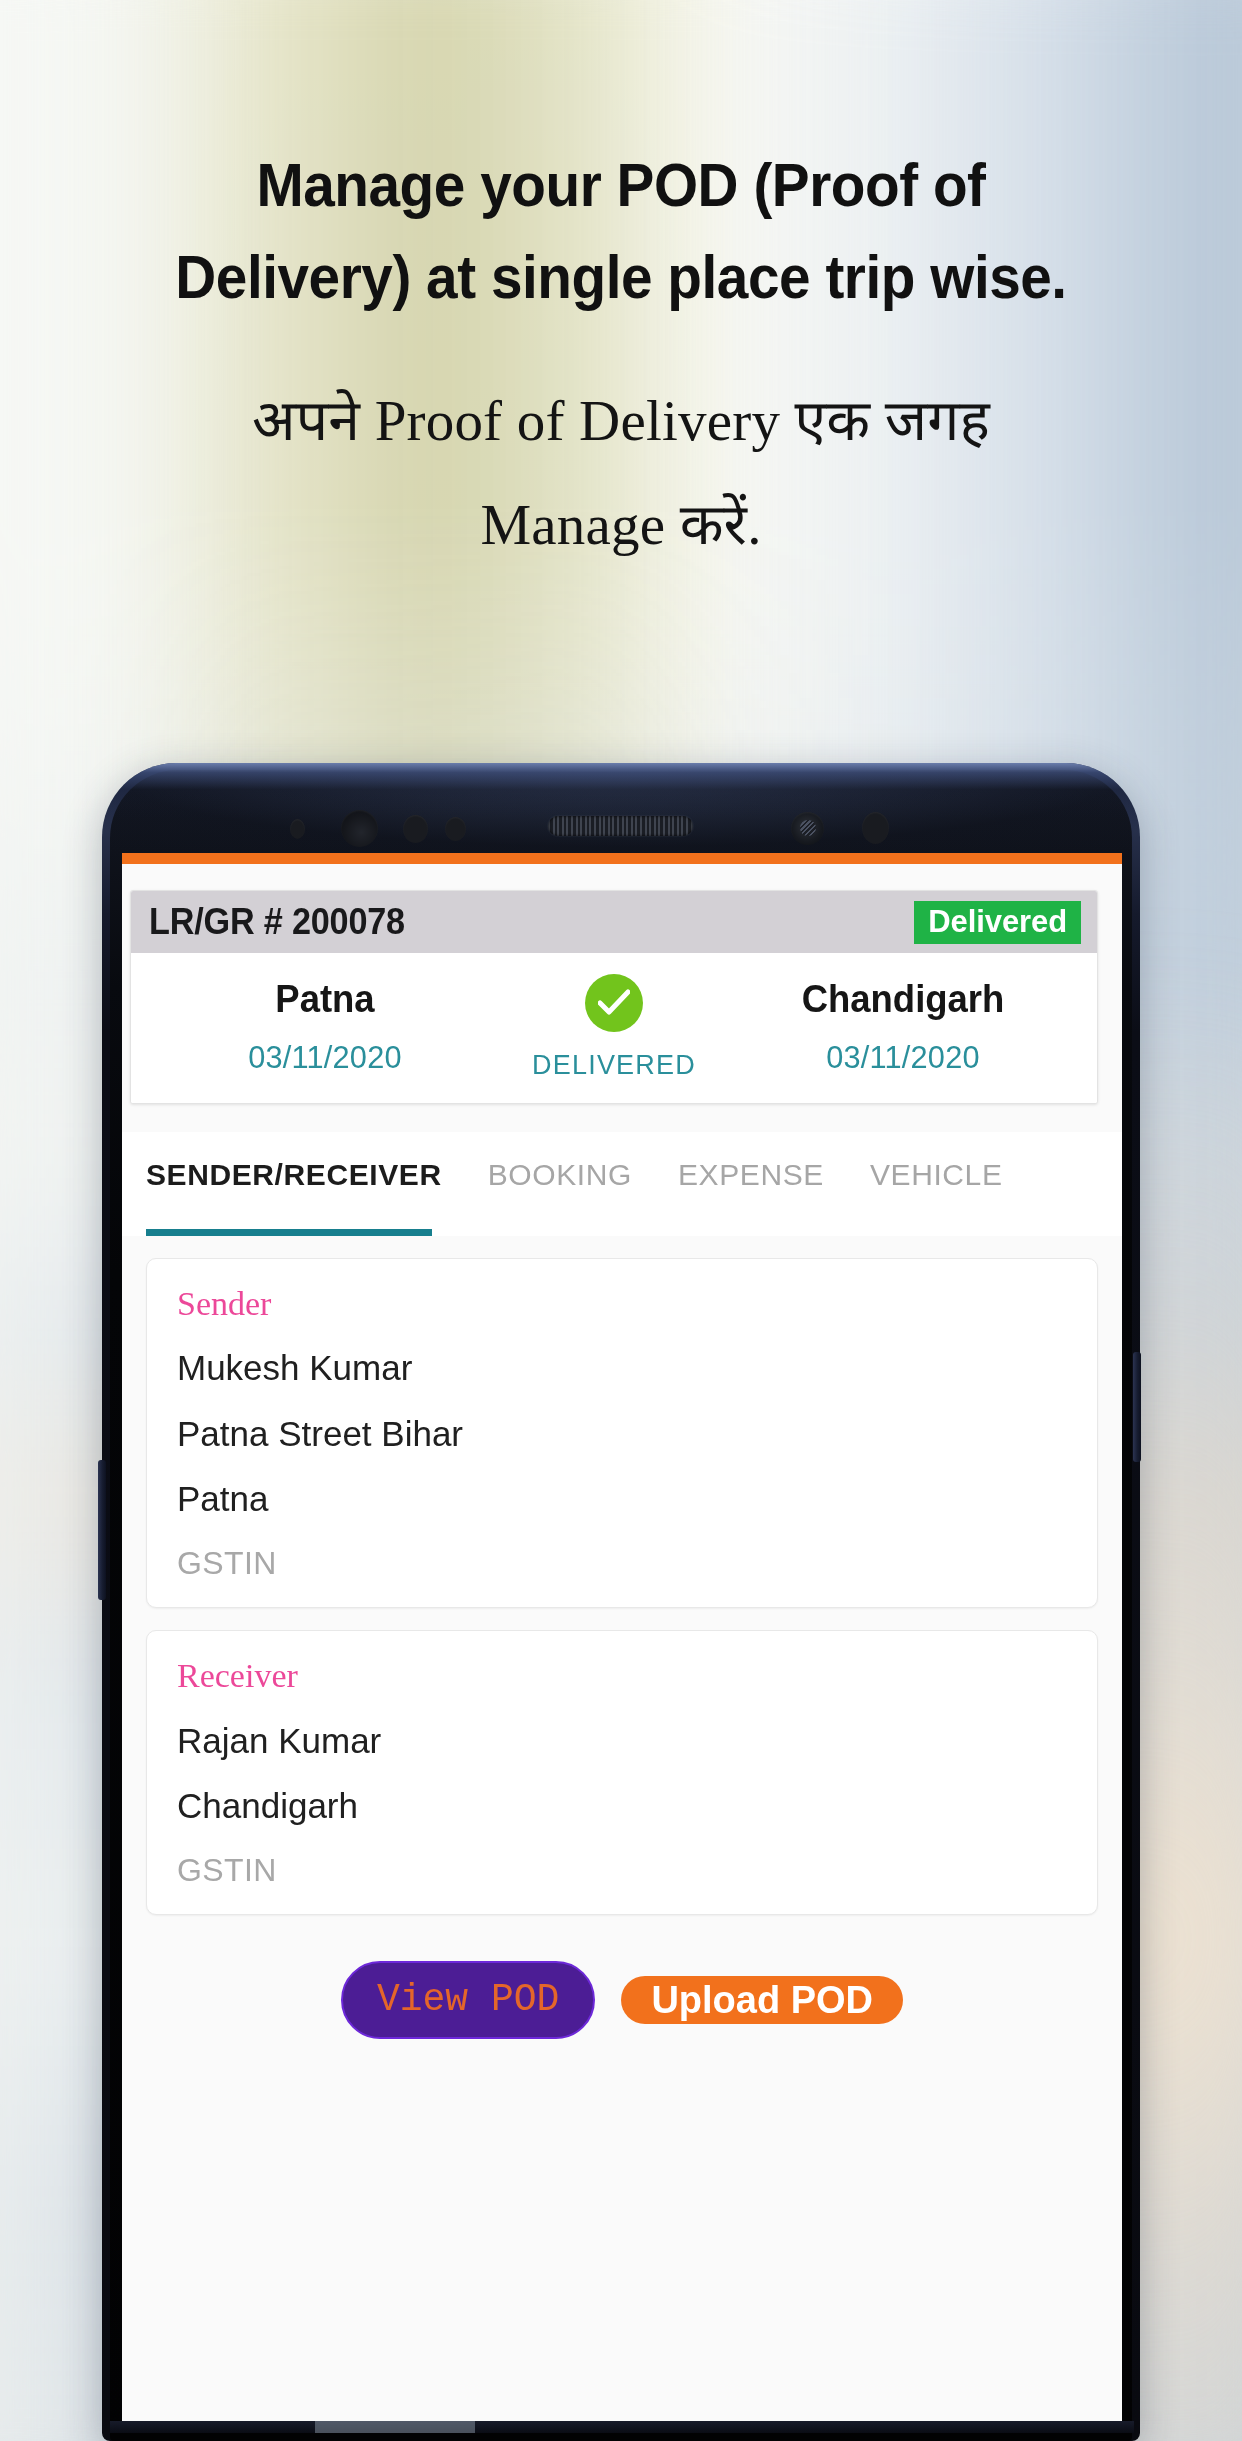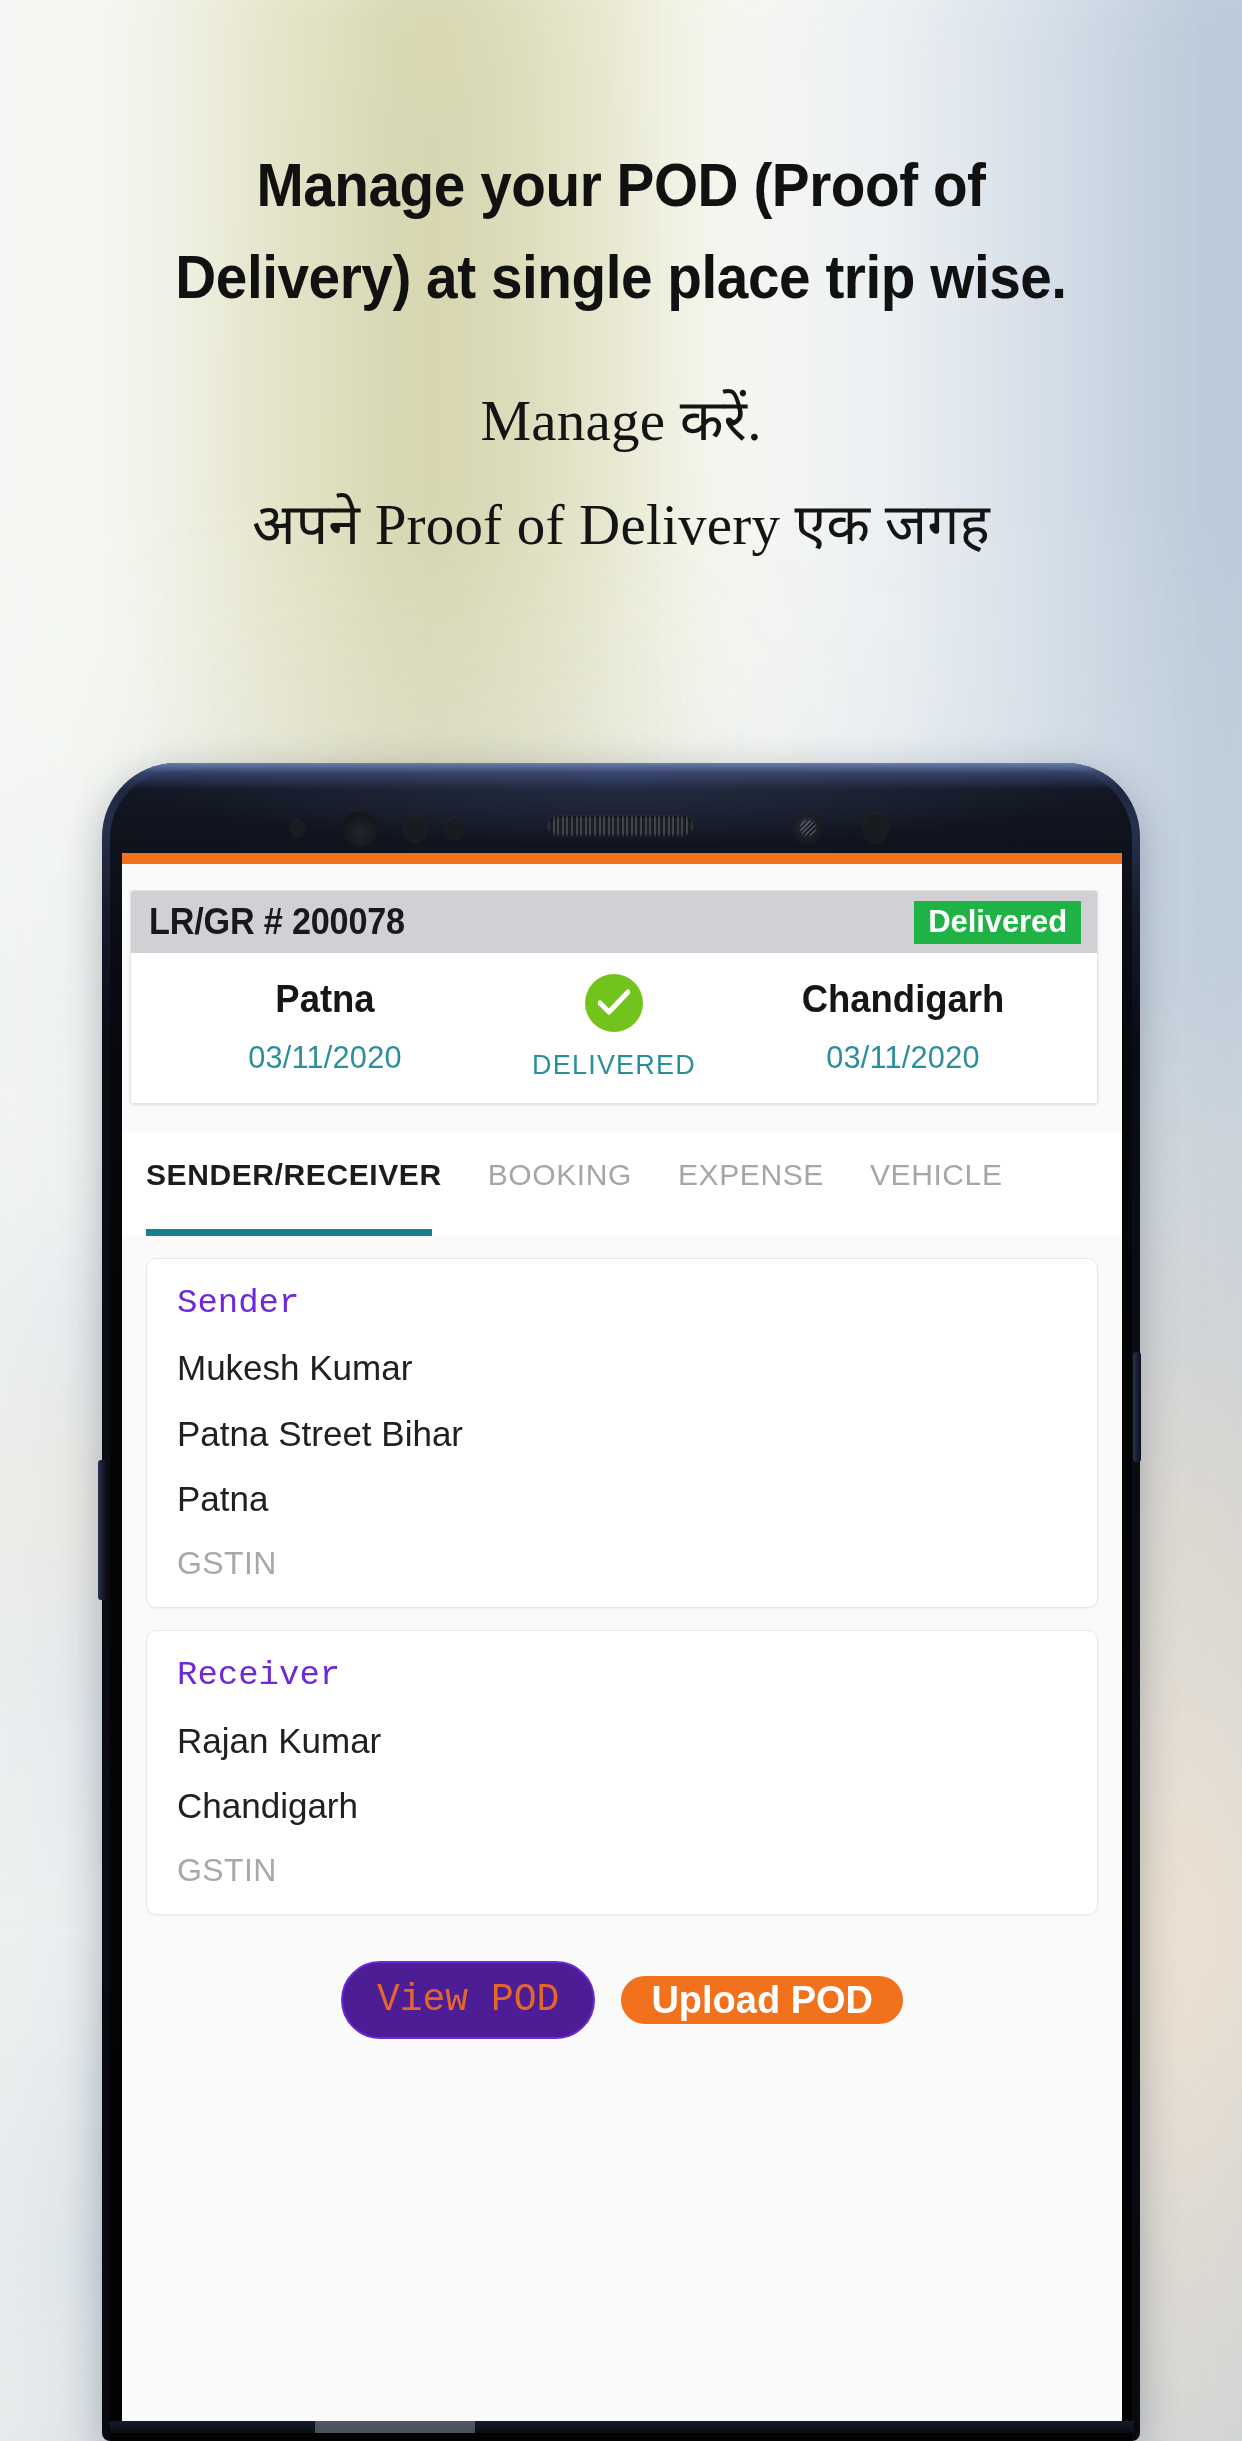--- a/index.html
+++ b/index.html
@@ -341,24 +341,24 @@
   .party-card {
     margin: 22px 24px 0 24px;
     background: #ffffff;
     border: 1px solid #e8e8e8;
     border-radius: 10px;
     box-shadow: 0 1px 2px rgba(0,0,0,0.05);
     padding: 26px 30px 26px 30px;
   }
   .party-title {
     font-size: 34px;
-    color: #6d28d9;
+    color: #ec4899;
     font-weight: normal;
     line-height: 1.1;
-    font-family: Liberation Mono, monospace;
+    font-family: Liberation Serif, serif;
   }
   .party-line {
     font-size: 35px;
     color: #202020;
     margin-top: 26px;
     line-height: 1.12;
     font-family: "Liberation Sans Narrow", "Liberation Sans", sans-serif;
   }
   .party-gstin {
     font-size: 32px;
@@ -432,22 +432,22 @@
   <div class="bg-layer bg-warmglow"></div>
   <div class="bg-layer bg-leftwash"></div>
 </div>
 
 <div id="headings">
   <div class="headline">
     <div>Manage your POD (Proof of</div>
     <div>Delivery) at single place trip wise.</div>
   </div>
   <div class="subline">
+    <div>अपने Proof of Delivery एक जगह</div>
     <div>Manage करें.</div>
-    <div>अपने Proof of Delivery एक जगह</div>
   </div>
 </div>
 
 <div id="phone">
   <div class="phone-rim"></div>
   <div class="phone-body">
     <div class="bezel-sheen"></div>
     <div class="sensors">
       <div class="sensor s1"></div>
       <div class="sensor s2"></div>

